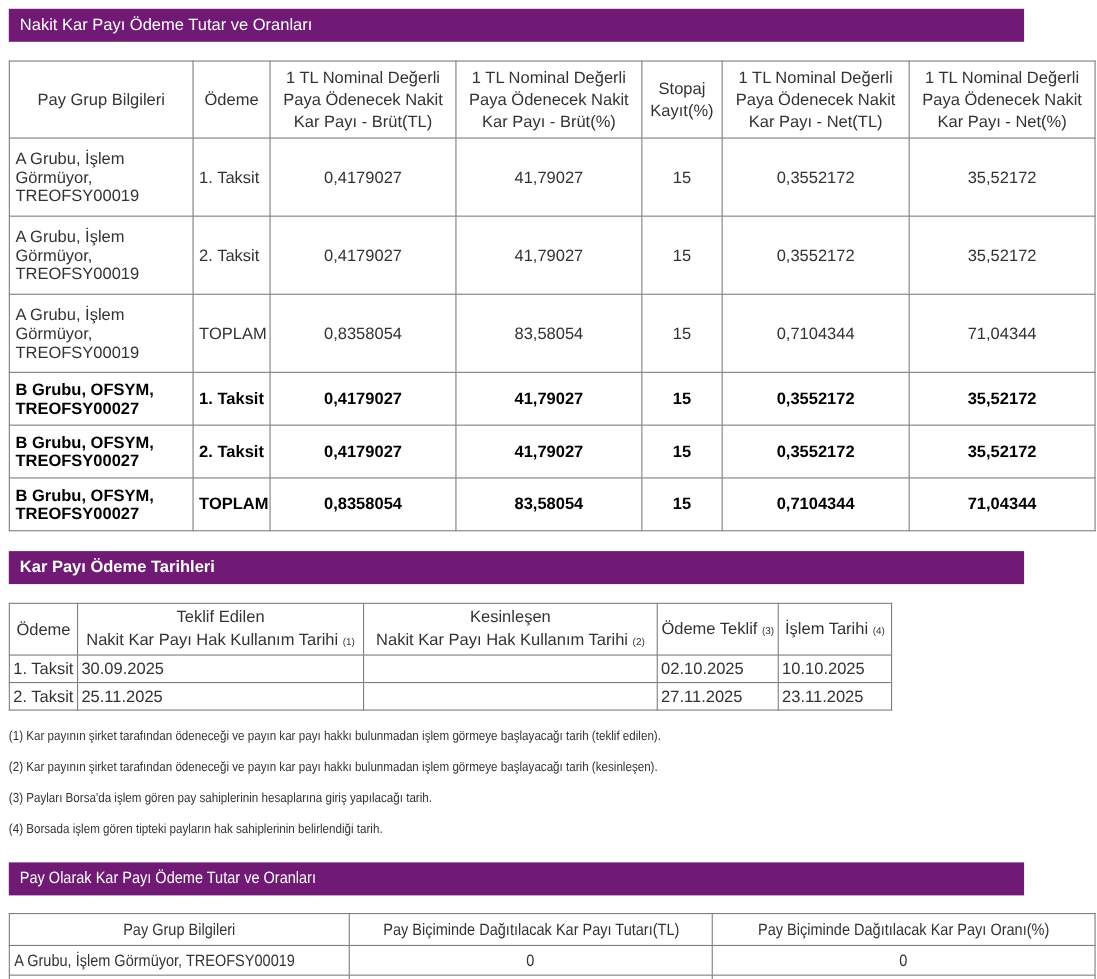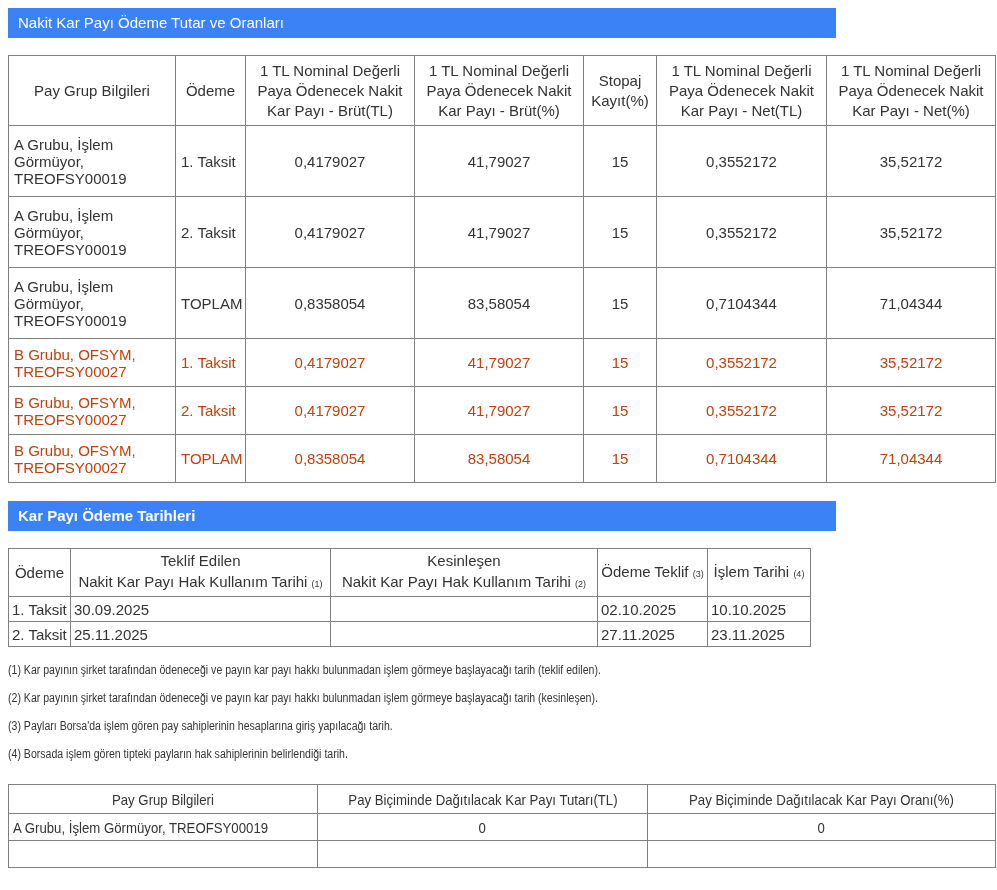--- a/index.html
+++ b/index.html
@@ -10,24 +10,24 @@
     color: #333333;
   }
   .page {
     width: 997px;
     height: 890px;
     box-sizing: border-box;
     padding: 8px 0 0 8px;
     overflow: hidden;
   }
   .section-bar {
-    width: 828px;
+    width: 923px;
     height: 30px;
     line-height: 30px;
-    background: #3b82f6;
+    background: #701a75;
     color: #ffffff;
     font-size: 15px;
     padding-left: 10px;
     box-sizing: border-box;
   }
   table {
     border-collapse: collapse;
     table-layout: fixed;
   }
   th, td {
@@ -38,21 +38,21 @@
   }
   th { font-weight: normal; text-align: center; }
 
   
   .tbl1 { width: 987px; margin-top: 17px; }
   .tbl1 th { height: 70px; line-height: 20px; padding: 2px 4px; }
   .tbl1 td { padding: 2px 5px; line-height: 17px; vertical-align: middle; }
   .tbl1 td.num { text-align: center; }
   .tbl1 tr.tall td  { height: 71px; }
   .tbl1 tr.short td { height: 48px; }
-  tr.bold td { font-weight: normal; color: #c2410c; }
+  tr.bold td { font-weight: bold; color: #000000; }
 
   
   .tbl2 { width: 802px; margin-top: 17px; }
   .tbl2 th { height: 46px; line-height: 21px; padding: 1px 2px; }
   .tbl2 td { height: 25px; padding: 0 3px; }
   .tbl2 td.left { text-align: left; }
   .tbl2 td.center { }
   .fn { font-size: 9px; }
 
   
@@ -227,20 +227,23 @@
       <span class="cond">(2) Kar payının şirket tarafından ödeneceği ve payın kar payı hakkı bulunmadan işlem görmeye başlayacağı tarih (kesinleşen).</span>
     </div>
     <div class="footnote">
       <span class="cond">(3) Payları Borsa'da işlem gören pay sahiplerinin hesaplarına giriş yapılacağı tarih.</span>
     </div>
     <div class="footnote">
       <span class="cond">(4) Borsada işlem gören tipteki payların hak sahiplerinin belirlendiği tarih.</span>
     </div>
   </div>
 
+  <div class="section-bar bar3">
+    <span class="cond">Pay Olarak Kar Payı Ödeme Tutar ve Oranları</span>
+  </div>
 
   <table class="tbl3">
     <colgroup>
       <col style="width:309px">
         <col style="width:330px">
         <col style="width:348px">
     </colgroup>
     <tbody>
         <tr>
       <th>

